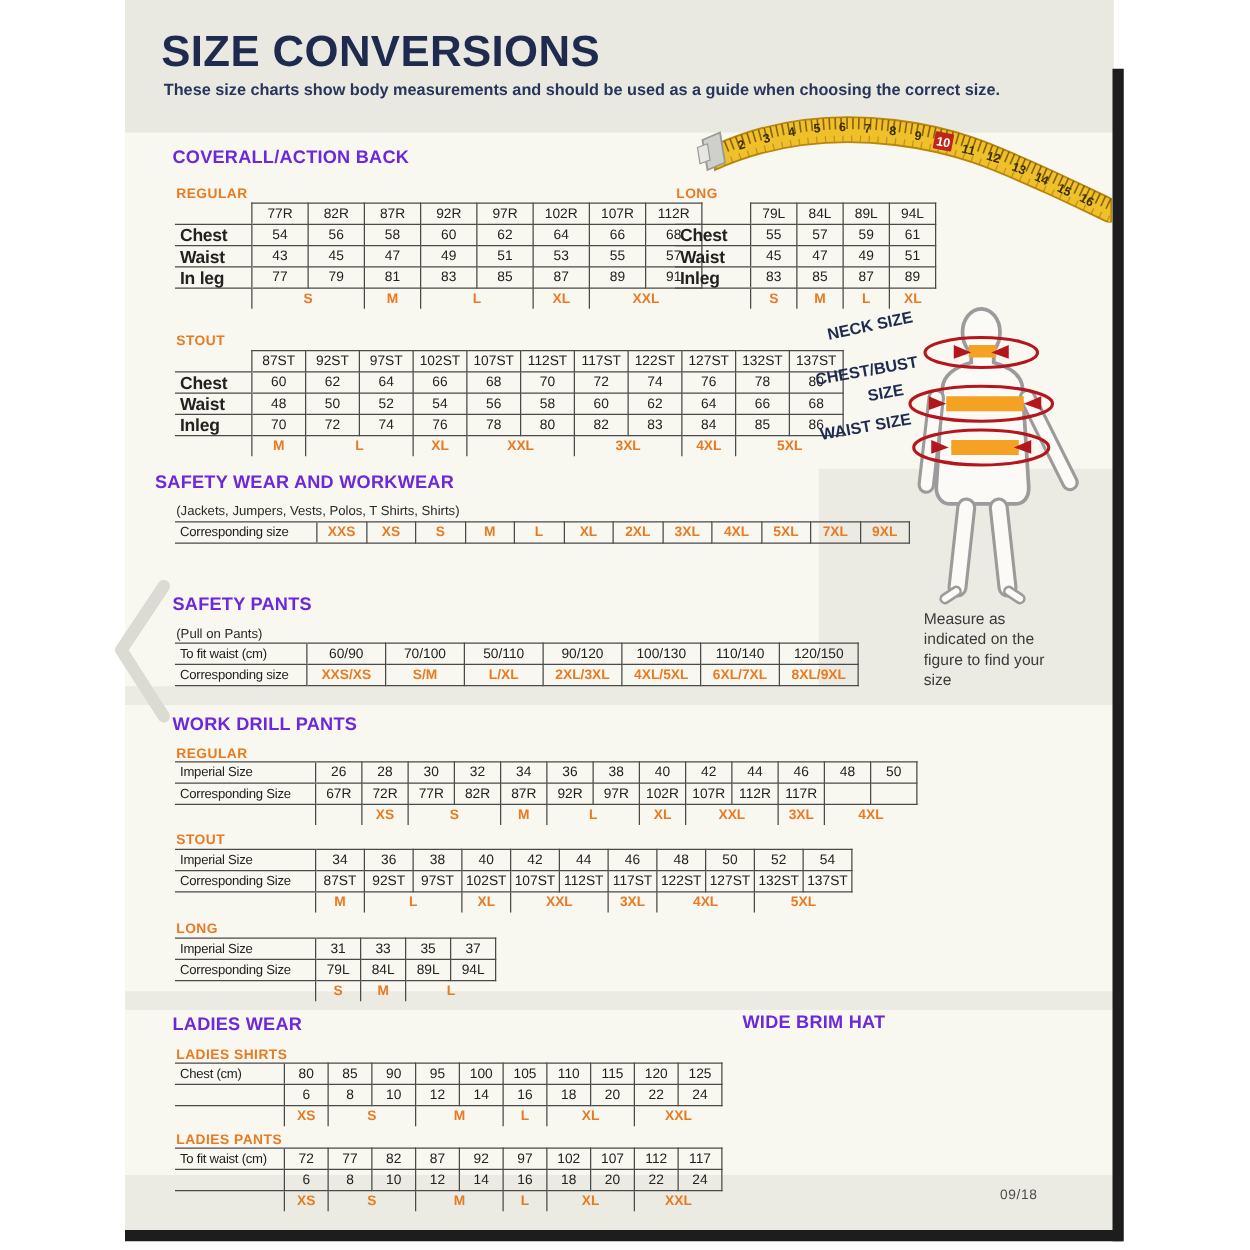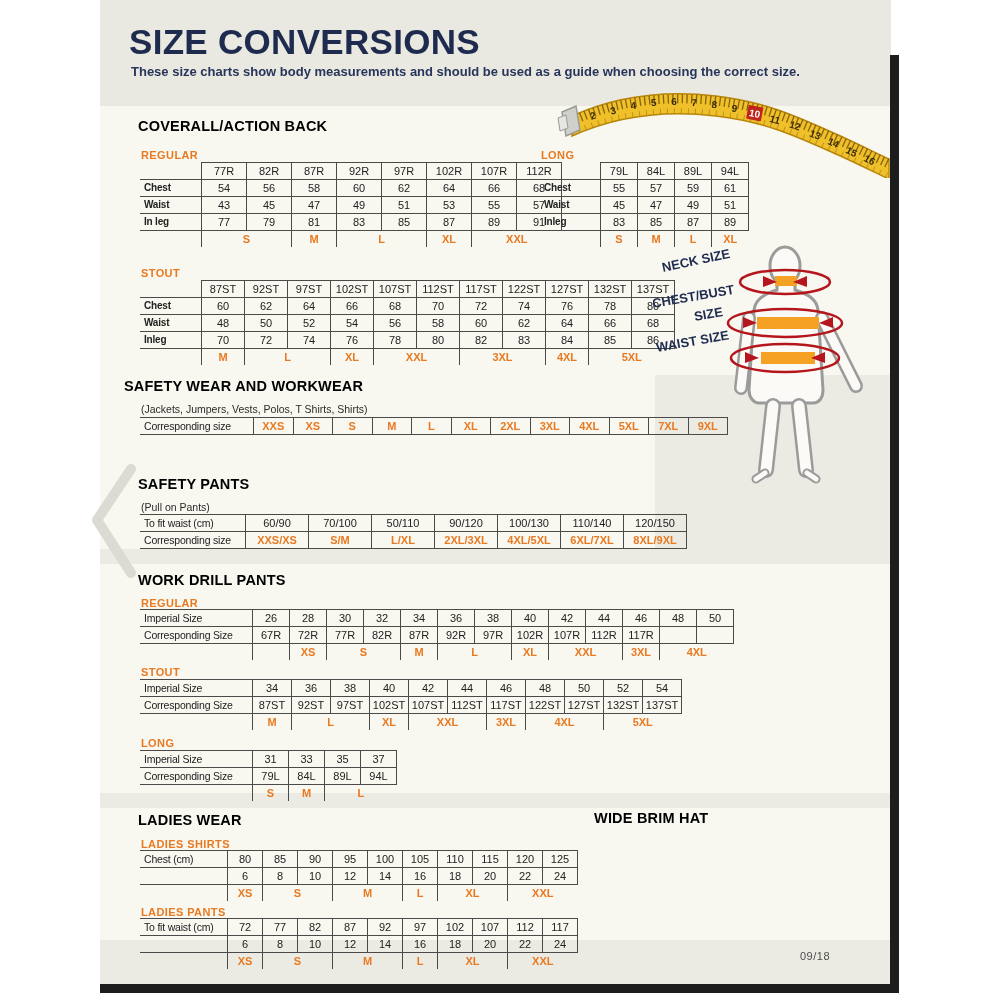--- a/index.html
+++ b/index.html
@@ -11,32 +11,32 @@
   .band-title{left:100px;top:0;width:791px;height:106px;background:#e9e8e1;}
   .panel-figure{left:655px;top:375px;width:236px;height:189px;background:#ecebe3;}
   .strip1{left:100px;top:549px;width:791px;height:15px;background:#ecebe3;}
   .strip2{left:100px;top:793px;width:791px;height:15px;background:#ecebe3;}
   .band-bottom{left:100px;top:940px;width:791px;height:45px;background:#ecebe3;}
   .border-right{left:890px;top:55px;width:9px;height:938px;background:#1d1d1d;}
   .border-bottom{left:100px;top:984px;width:798px;height:9px;background:#1d1d1d;}
   
   .page-title{left:129px;top:22px;font-size:35px;font-weight:800;color:#1e2b4f;letter-spacing:.3px;}
   .page-subtitle{left:131px;top:64px;font-size:13px;font-weight:700;color:#27355a;}
-  .sec-head{font-size:14.5px;font-weight:800;color:#000000;letter-spacing:.2px;}
+  .sec-head{font-size:14.5px;font-weight:800;color:#6d28d9;letter-spacing:.2px;}
   .sub-head{font-size:11px;font-weight:800;color:#e87a22;letter-spacing:.4px;}
   .note{font-size:10.5px;color:#2a2a2a;}
   .footer-code{left:800px;top:950px;font-size:11px;color:#4c4c4c;letter-spacing:.5px;}
   .caption{left:739px;top:487px;width:104px;font-size:12.5px;line-height:1.3;color:#3a3a3a;}
   
   .tbl{border-collapse:collapse;table-layout:fixed;}
   .tbl th,.tbl td{height:16px;line-height:16px;padding:0 1px;font-size:11px;color:#222;
        white-space:nowrap;font-weight:normal;}
   .tbl .lbl{width:var(--lbl);text-align:left;padding-left:4px;font-size:10.5px;letter-spacing:-.2px;
        border-top:1px solid #4a4a4a;border-bottom:1px solid #4a4a4a;}
-  .tbl.boldlbl .lbl{font-weight:bold;font-size:10px;}
+  .tbl.boldlbl .lbl{font-weight:bold;font-size:14px;}
   .tbl th.lbl{border-top:none;}
   .tbl .val{width:var(--col);text-align:center;border:1px solid #4a4a4a;}
   .tbl .or{color:#e87a22;font-weight:bold;}
   .tbl .szrow td{border:none;}
   .tbl .szrow .lbl{border:none;}
   .tbl .szrow .sz{border-left:1px solid #4a4a4a;color:#e87a22;font-weight:bold;text-align:center;font-size:11px;}
   svg{display:block;}
 </style>
 </head>
 <body>
@@ -571,18 +571,19 @@
       <polygon points="92,112 106,118 92,123"></polygon>
       <polygon points="172,112 158,118 172,123"></polygon>
     </g>
     <g font-family="Liberation Sans, sans-serif" font-size="13" font-weight="bold" fill="#1e2b4f">
       <text transform="translate(10,32) rotate(-12)">NECK SIZE</text>
       <text transform="translate(0,68) rotate(-10)">CHEST/BUST</text>
       <text transform="translate(42,81) rotate(-10)">SIZE</text>
       <text transform="translate(4,112) rotate(-10)">WAIST SIZE</text>
     </g>
   </svg>
+  <div class="abs caption">Measure as indicated on the figure to find your size</div>
 
   <div class="abs footer-code">09/18</div>
 
   <div class="abs border-right"></div>
   <div class="abs border-bottom"></div>
 </div>
 
 </body></html>

